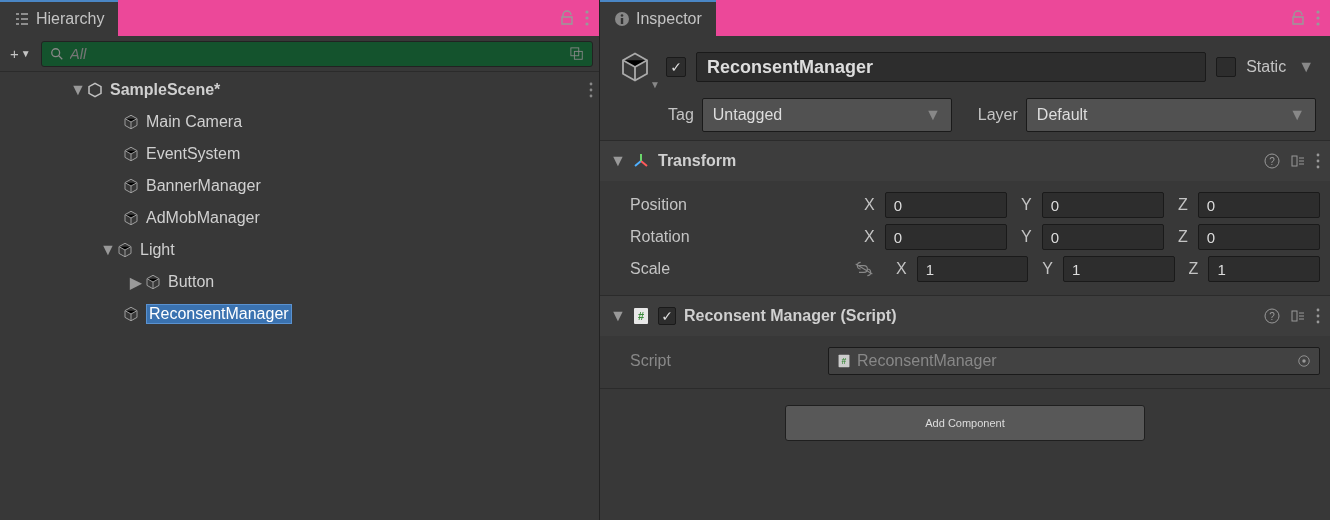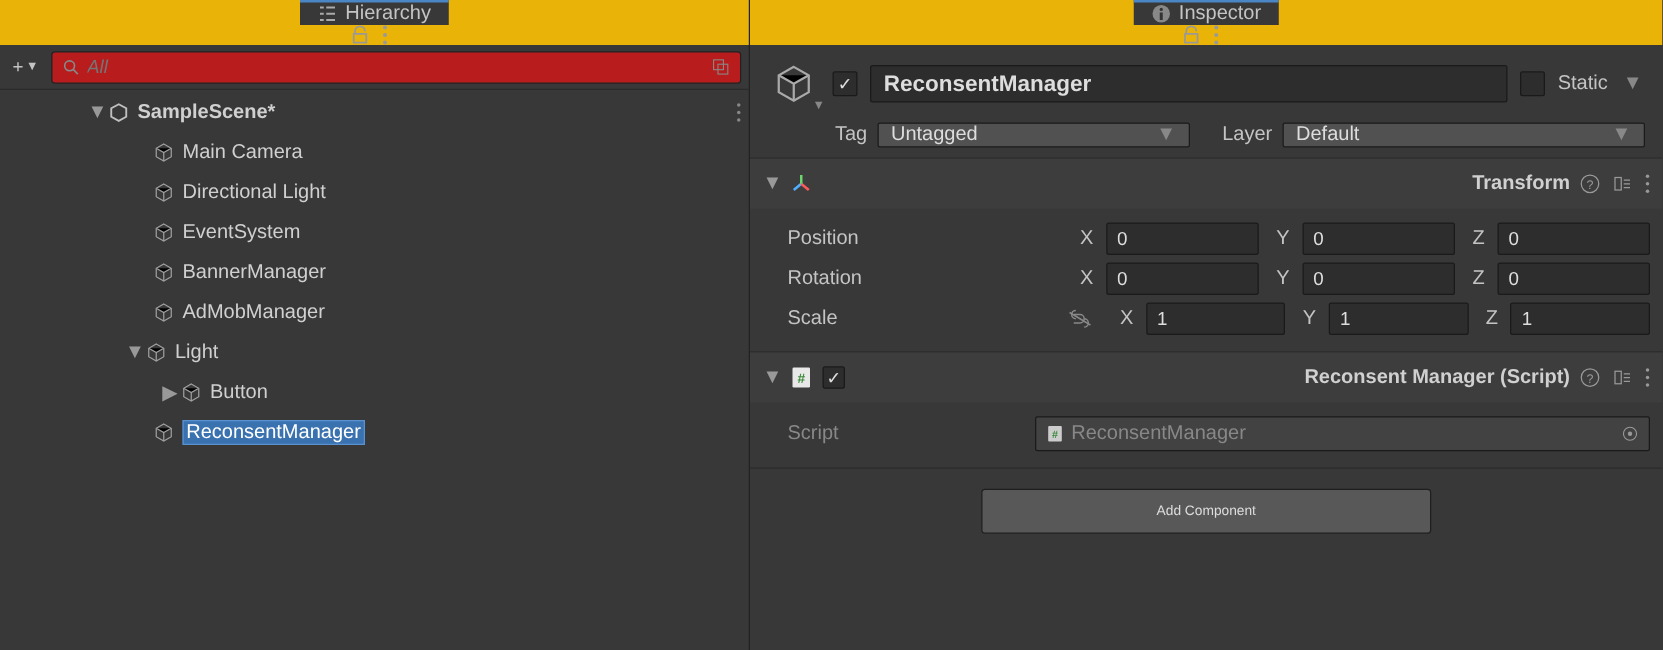--- a/index.html
+++ b/index.html
@@ -5,30 +5,30 @@
 * { box-sizing: border-box; margin: 0; padding: 0; font-family: Arial, sans-serif; }
 body { background: #383838; color: #c4c4c4; font-size: 16px; overflow: hidden; }
 .app { display: flex; width: 1330px; height: 520px; }
 
 
 .panel { background: #383838; display: flex; flex-direction: column; }
 .hierarchy-panel { width: 600px; border-right: 1px solid #222; }
 .inspector-panel { width: 730px; }
 
 
-.tab-bar { display: flex; align-items: center; height: 36px; background: #eab308; position: relative; flex-direction: column; }
+.tab-bar { display: flex; align-items: center; height: 36px; background: #ec4899; position: relative; }
 .tab { display: flex; align-items: center; gap: 6px; padding: 0 14px; height: 100%; background: #383838; color: #c4c4c4; cursor: pointer; }
 .tab.active { border-top: 2px solid #4a86c5; }
 .tab-spacer { flex: 1; }
 .tab-right-icons { display: flex; gap: 10px; padding-right: 10px; align-items: center; color: #999; }
 
 
 .hier-toolbar { display: flex; align-items: center; height: 36px; padding: 0 6px; gap: 6px; border-bottom: 1px solid #2b2b2b; }
 .plus-btn { display: flex; align-items: center; color: #c4c4c4; font-size: 18px; cursor: pointer; padding: 0 4px; }
-.search-field { flex: 1; display: flex; align-items: center; background: #b91c1c; border: 1px solid #222; border-radius: 3px; height: 26px; padding: 0 8px; gap: 6px; }
+.search-field { flex: 1; display: flex; align-items: center; background: #14532d; border: 1px solid #222; border-radius: 3px; height: 26px; padding: 0 8px; gap: 6px; }
 .search-field input { flex: 1; background: transparent; border: none; color: #c4c4c4; outline: none; font-style: italic; font-size: 15px; }
 
 
 .tree { flex: 1; padding: 2px 0; overflow-y: auto; }
 .tree-row { display: flex; align-items: center; height: 32px; padding-right: 6px; cursor: pointer; }
 .tree-row.scene { font-weight: bold; }
 .tree-row .indent { display: inline-block; }
 .tree-row .arrow { width: 16px; text-align: center; color: #999; }
 .tree-row .icon { margin-right: 6px; color: #a0a0a0; display: inline-flex; align-items: center; }
 .tree-row .label { color: #d0d0d0; }
@@ -41,30 +41,30 @@
 .cube-big { width: 42px; height: 42px; display: flex; align-items: center; justify-content: center; color: #aaa; position: relative; }
 .cube-big .dd-arrow { position: absolute; right: -4px; bottom: -2px; font-size: 10px; color: #888; }
 .chk { width: 20px; height: 20px; background: #2d2d2d; border: 1px solid #1a1a1a; border-radius: 2px; display: flex; align-items: center; justify-content: center; cursor: pointer; color: #ddd; font-size: 14px; }
 .name-input { flex: 1; background: #2d2d2d; border: 1px solid #1a1a1a; border-radius: 2px; height: 30px; padding: 0 10px; color: #ddd; font-size: 18px; font-weight: bold; outline: none; }
 .static-chk { width: 20px; height: 20px; background: #2d2d2d; border: 1px solid #1a1a1a; border-radius: 2px; cursor: pointer; }
 .static-label { color: #c4c4c4; }
 .dd-small { color: #888; padding: 0 2px; }
 
 .obj-row2 { display: flex; align-items: center; gap: 8px; margin-top: 10px; padding-left: 54px; }
 .field-label { color: #c4c4c4; }
-.dropdown { background: #515151; border: 1px solid #1a1a1a; border-radius: 2px; height: 20px; display: flex; align-items: center; padding: 0 10px; cursor: pointer; color: #ddd; }
+.dropdown { background: #515151; border: 1px solid #1a1a1a; border-radius: 2px; height: 34px; display: flex; align-items: center; padding: 0 10px; cursor: pointer; color: #ddd; }
 .dropdown .dd-arrow { margin-left: auto; color: #888; }
 .tag-dd { flex: 0 0 250px; }
 .layer-dd { flex: 1; }
 
 
 .component { border-bottom: 1px solid #2b2b2b; }
 .comp-header { display: flex; align-items: center; height: 40px; padding: 0 10px; gap: 8px; background: #3d3d3d; cursor: pointer; }
 .comp-header .arrow { color: #999; width: 14px; }
-.comp-title { font-weight: bold; color: #d0d0d0; flex: 1; text-align: right; }
+.comp-title { font-weight: bold; color: #d0d0d0; flex: 1; }
 .comp-icons { display: flex; gap: 10px; color: #999; align-items: center; }
 .comp-body { padding: 8px 10px 10px 10px; }
 
 
 .xform-row { display: flex; align-items: center; height: 32px; gap: 4px; }
 .xform-label { width: 240px; padding-left: 20px; color: #c4c4c4; }
 .link-icon { margin-right: 8px; color: #888; }
 .axis-label { color: #c4c4c4; padding: 0 6px 0 10px; }
 .num-input { flex: 1; background: #2d2d2d; border: 1px solid #1a1a1a; border-radius: 2px; height: 26px; padding: 0 8px; color: #ddd; font-size: 15px; outline: none; min-width: 0; }
 
@@ -157,30 +157,20 @@
 
       <div class="tree-row">
         <span class="indent" style="width:122px;"></span>
         <span class="icon">
             <svg width="18" height="18" viewBox="0 0 24 24">
               <path d="M12 3l8 4.5v9L12 21l-8-4.5v-9L12 3z" stroke="#a0a0a0" stroke-width="1.3" fill="none"></path>
               <path d="M4 7.5L12 12l8-4.5M12 12v9" stroke="#a0a0a0" stroke-width="1.3"></path>
             </svg>
           </span>
         <span class="label">Main Camera</span>
-      </div>
-      <div class="tree-row">
-        <span class="indent" style="width:122px;"></span>
-        <span class="icon">
-            <svg width="18" height="18" viewBox="0 0 24 24">
-              <path d="M12 3l8 4.5v9L12 21l-8-4.5v-9L12 3z" stroke="#a0a0a0" stroke-width="1.3" fill="none"></path>
-              <path d="M4 7.5L12 12l8-4.5M12 12v9" stroke="#a0a0a0" stroke-width="1.3"></path>
-            </svg>
-          </span>
-        <span class="label">Directional Light</span>
       </div>
       <div class="tree-row">
         <span class="indent" style="width:122px;"></span>
         <span class="icon">
             <svg width="18" height="18" viewBox="0 0 24 24">
               <path d="M12 3l8 4.5v9L12 21l-8-4.5v-9L12 3z" stroke="#a0a0a0" stroke-width="1.3" fill="none"></path>
               <path d="M4 7.5L12 12l8-4.5M12 12v9" stroke="#a0a0a0" stroke-width="1.3"></path>
             </svg>
           </span>
         <span class="label">EventSystem</span>

